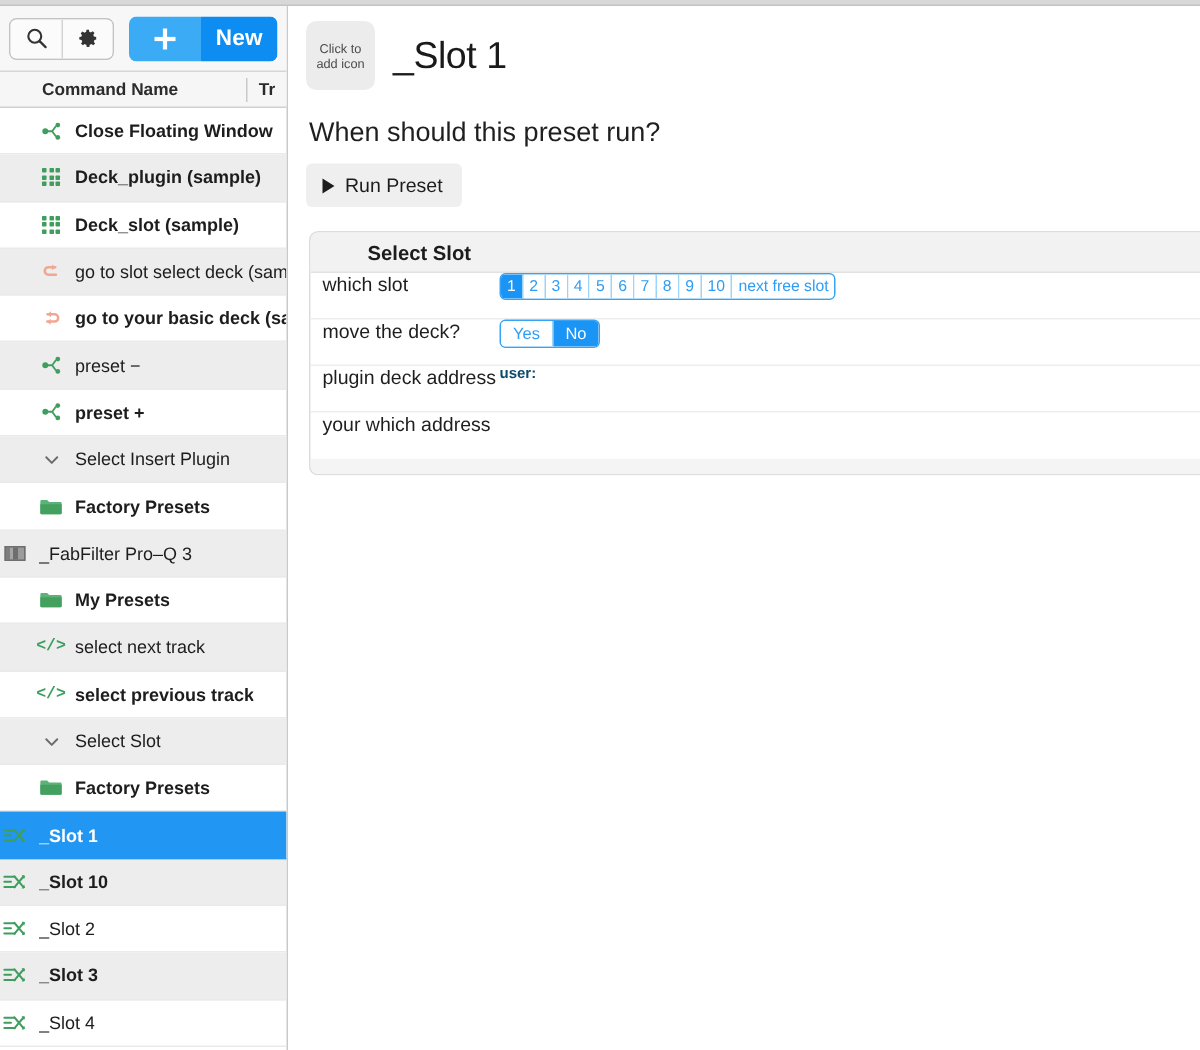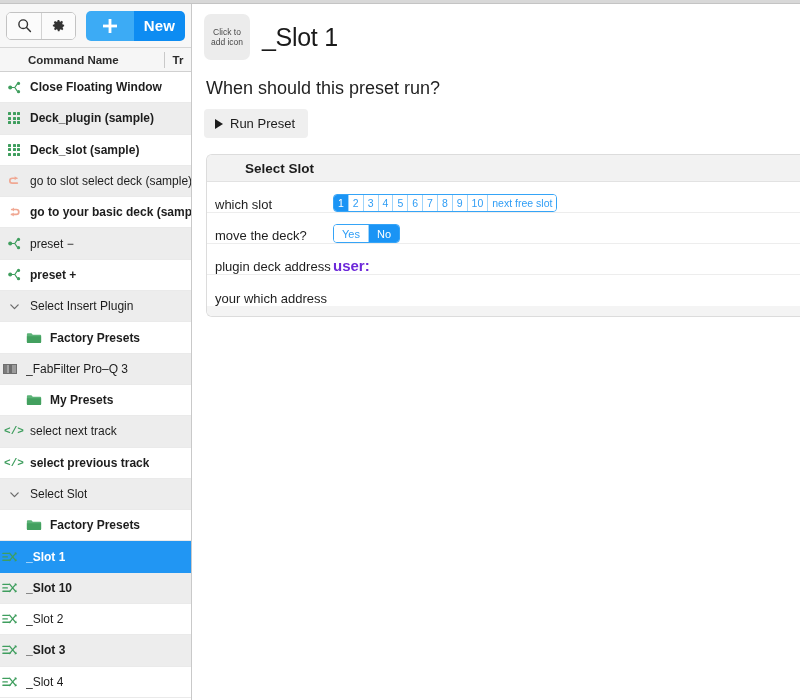--- a/index.html
+++ b/index.html
@@ -145,21 +145,21 @@
   .row.alt { background: #ededed; }
   .row.sel { background: #2196f3; color: #ffffff; border-bottom-color: #2196f3; }
   .row .ico {
     width: 20px; height: 16px;
     display: flex; align-items: center; justify-content: center;
     flex: 0 0 20px;
     margin-right: 6px;
   }
   .row .lbl { overflow: hidden; text-overflow: clip; }
   .row.bold .lbl { font-weight: bold; }
-  .ind1 { padding-left: 4px; }
+  .ind1 { padding-left: 24px; }
   .ind2 { padding-left: 24px; }
   .ind3 { }
 
   
   .g-dots {
     display: grid;
     grid-template-columns: repeat(3, 3px);
     grid-template-rows: repeat(3, 3px);
     gap: 1.5px;
   }
@@ -280,35 +280,35 @@
     display: flex;
     align-items: center;
     padding-left: 38px;
     font-size: 13.5px;
     font-weight: bold;
     color: #1c1c1c;
     border-bottom: 1px solid #e2e2e2;
   }
   .card-row {
     display: flex;
-    align-items: flex-end;
+    align-items: flex-start;
     min-height: 31px;
     border-bottom: 1px solid #ededed;
     padding-left: 8px;
   }
   .card-row:last-child { border-bottom: none; }
   .card-row .rlabel {
     width: 118px;
     flex: 0 0 118px;
     font-size: 13px;
     color: #1e1e1e;
   }
   .card-row .rvalue {
-    font-size: 15px;
-    color: #6d28d9;
+    font-size: 10px;
+    color: #0c4a6e;
     font-weight: bold;
   }
   .card-foot { height: 10px; background: #f4f4f4; }
 
   
   .seg {
     display: inline-flex;
     border: 1px solid #35a4f7;
     border-radius: 4px;
     overflow: hidden;

